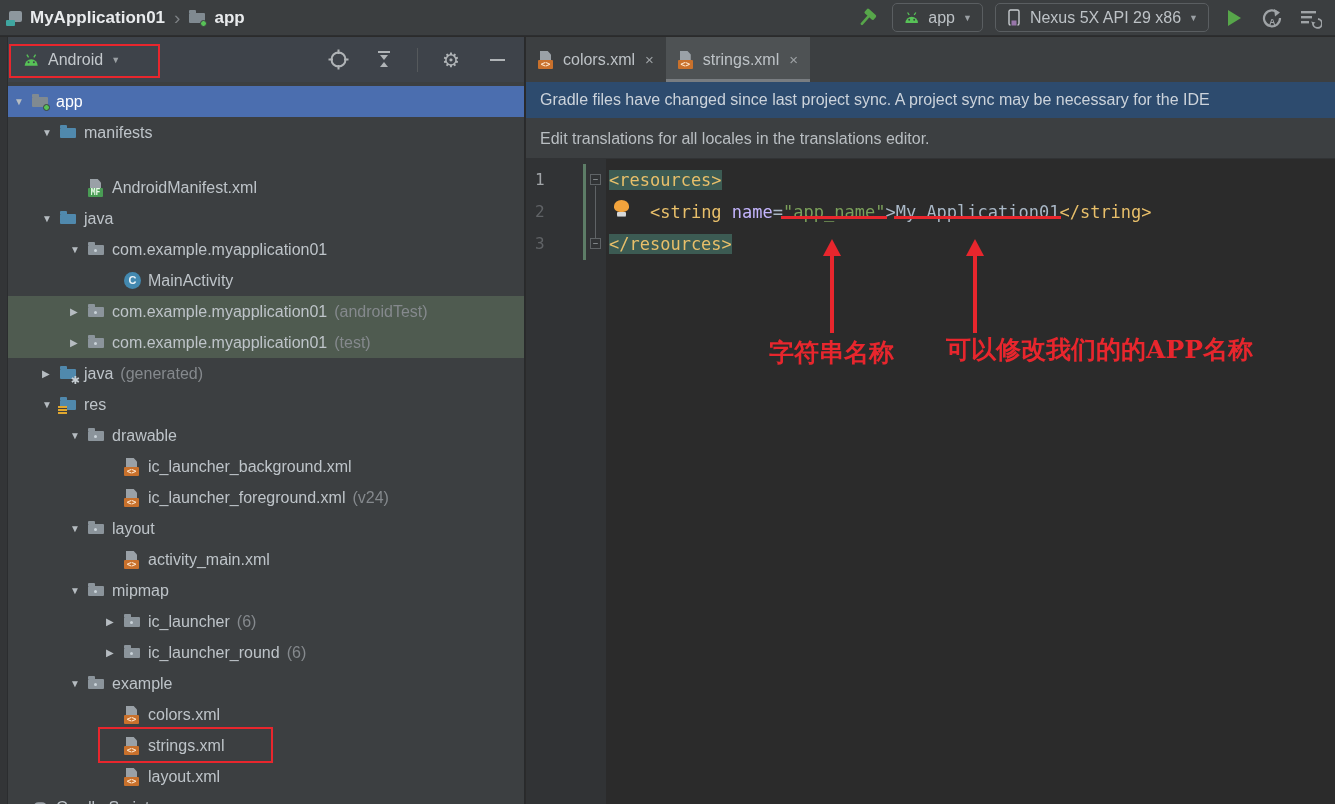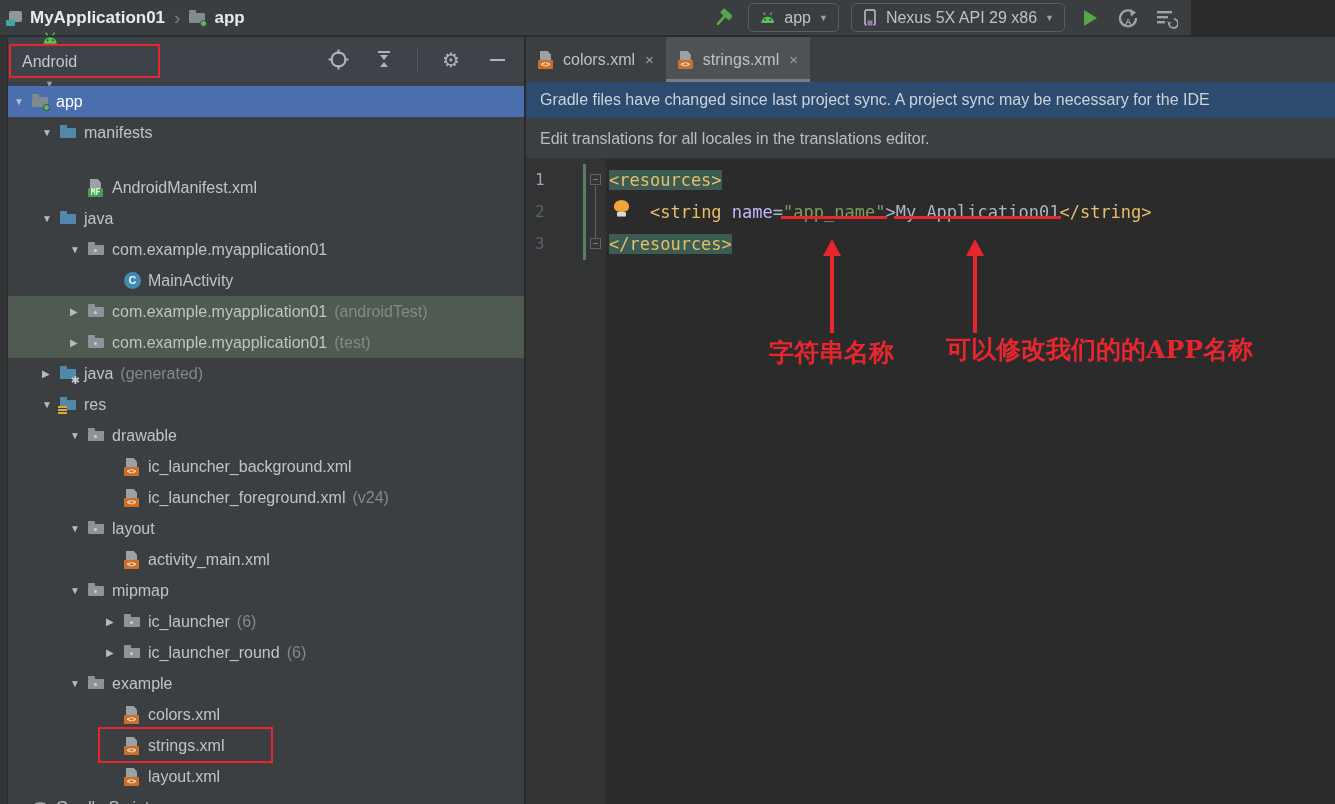--- a/index.html
+++ b/index.html
@@ -3,37 +3,37 @@
 <meta charset="utf-8">
 <style>
   * { margin:0; padding:0; box-sizing:border-box; }
   html,body { background:#222; }
   #screen {
     position:relative; width:1335px; height:804px; overflow:hidden;
     background:#2b2b2b; font-family:"Liberation Sans", sans-serif;
     color:#bdc3c7; user-select:none;
   }
   
-  .topbar{position:absolute;left:0;top:0;width:1191px;height:36px;background:#3b3e40;
+  .topbar{position:absolute;left:0;top:0;width:1335px;height:36px;background:#3b3e40;
     border-bottom:1px solid #2c2e30;display:flex;align-items:center;padding:0 6px;}
   .crumb-proj,.crumb-mod{font-weight:bold;font-size:17px;color:#e9ebed;}
   .crumb-sep{color:#7d8184;font-size:19px;margin:0 9px;}
   .proj-icon{position:relative;width:16px;height:16px;margin-right:8px;}
   .proj-icon .pi-a{position:absolute;left:3px;top:1px;width:13px;height:11px;background:#8d979e;border-radius:2px;}
   .proj-icon .pi-b{position:absolute;left:0;bottom:0;width:9px;height:6px;background:#3fa6a0;border-radius:1px;}
   .tb-right{margin-left:auto;display:flex;align-items:center;gap:12px;padding-right:6px;}
   .combo{height:29px;border:1px solid #5a5e61;border-radius:5px;display:flex;align-items:center;
     gap:8px;padding:0 10px;color:#bdc2c6;font-size:16px;background:#3b3e40;}
   .caret{color:#9ba0a4;font-size:9px;}
   .icon-btn{display:flex;align-items:center;justify-content:center;width:26px;height:26px;}
   
   .tw-strip{position:absolute;left:0;top:37px;width:8px;height:767px;background:#333537;border-right:1px solid #2b2d2f;}
   .project-panel{position:absolute;left:8px;top:37px;width:517px;height:767px;background:#3c3f41;border-right:1px solid #282a2c;display:flex;flex-direction:column;}
   .panel-header{position:relative;height:45px;background:#3e434a;display:flex;align-items:center;padding:0 14px;flex:none;}
-  .view-selector{display:flex;align-items:center;gap:8px;font-size:16px;color:#c3c8cc;flex-direction:column;}
+  .view-selector{display:flex;align-items:center;gap:8px;font-size:16px;color:#c3c8cc;}
   .ph-icons{margin-left:auto;display:flex;align-items:center;gap:20px;}
   .ph-sep{width:1px;height:24px;background:#55595c;}
   .gear-glyph{font-size:20px;color:#b0b4b7;line-height:20px;}
   .minus-glyph{width:15px;height:2px;background:#b0b4b7;}
   .tree{position:relative;flex:1;overflow:hidden;padding-top:4px;}
   .tree-row{position:relative;height:31px;display:flex;align-items:center;font-size:16px;color:#bec4c9;white-space:nowrap;}
   .tree-row.selected{background:#4b6eaf;color:#ffffff;}
   .tree-row.green{background:#4f5b50;}
   .tree-arrow{width:18px;flex:none;font-size:10px;color:#b6bcc1;text-align:left;}
   .tree-label{margin-left:7px;}

